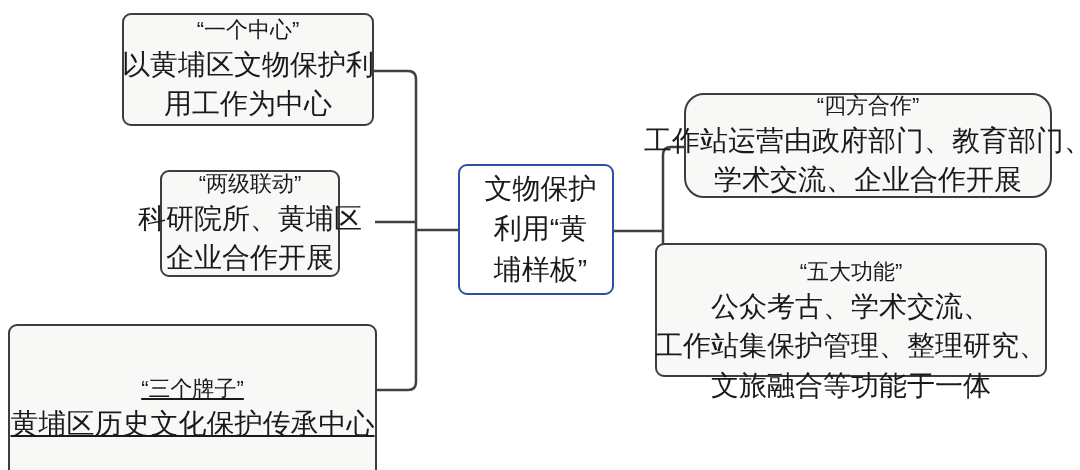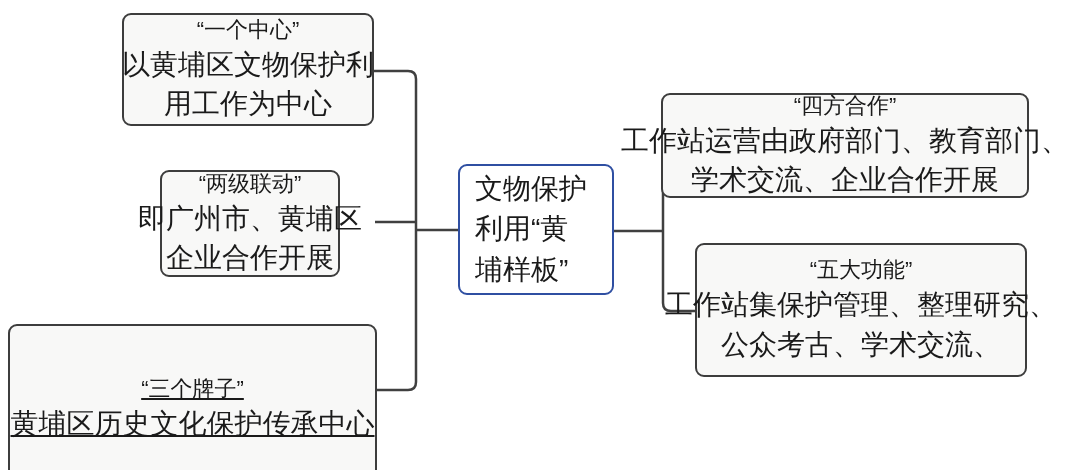--- a/index.html
+++ b/index.html
@@ -53,27 +53,27 @@
     line-height: 1.42;
     white-space: nowrap;
   }
   .node-one     { left: 122px; top: 13px;  width: 252px; height: 113px; }
   .node-two     { left: 160px; top: 170px; width: 180px; height: 107px; }
   .node-three   { left: 8px;   top: 324px; width: 369px; height: 170px; text-decoration: underline; }
   .node-center  {
     left: 458px; top: 164px; width: 156px; height: 131px;
     border-color: #2f4fa2;
     background: #ffffff;
-    align-items: flex-start;
+    align-items: center;
     text-align: left;
     padding-left: 15px;
   }
   .node-center .line { line-height: 1.45; }
-  .node-four    { left: 661px; top: 93px;  width: 368px; height: 105px; }
-  .node-five    { left: 695px; top: 243px; width: 332px; height: 134px; }
+  .node-four    { left: 684px; top: 93px;  width: 368px; height: 105px; border-radius: 20px; }
+  .node-five    { left: 655px; top: 243px; width: 392px; height: 134px; justify-content: space-between; }
 </style>
 </head>
 <body>
 
 <div class="stage">
 
   <svg class="connectors" viewBox="0 0 1080 470" xmlns="http://www.w3.org/2000/svg">
     <path d="M 374 71 H 408 Q 416 71 416 79 V 382 Q 416 390 408 390 H 377" stroke="#404040"></path>
     <path d="M 375 222 H 416" stroke="#404040"></path>
     <path d="M 416 230 H 458" stroke="#404040"></path>
@@ -82,21 +82,21 @@
   </svg>
 
   <div class="node node-one">
     <div class="title">“一个中心”</div>
     <div class="line">以黄埔区文物保护利</div>
     <div class="line">用工作为中心</div>
   </div>
 
   <div class="node node-two">
     <div class="title">“两级联动”</div>
-    <div class="line">即广州市、黄埔区</div>
+    <div class="line">科研院所、黄埔区</div>
     <div class="line">企业合作开展</div>
   </div>
 
   <div class="node node-three">
     <div class="title">“三个牌子”</div>
     <div class="line">黄埔区历史文化保护传承中心</div>
   </div>
 
   <div class="node node-center">
     <div class="line">文物保护</div>
@@ -105,17 +105,18 @@
   </div>
 
   <div class="node node-four">
     <div class="title">“四方合作”</div>
     <div class="line">工作站运营由政府部门、教育部门、</div>
     <div class="line">学术交流、企业合作开展</div>
   </div>
 
   <div class="node node-five">
     <div class="title">“五大功能”</div>
+    <div class="line">公众考古、学术交流、</div>
     <div class="line">工作站集保护管理、整理研究、</div>
-    <div class="line">公众考古、学术交流、</div>
+    <div class="line">文旅融合等功能于一体</div>
   </div>
 
 </div>
 
 </body></html>

